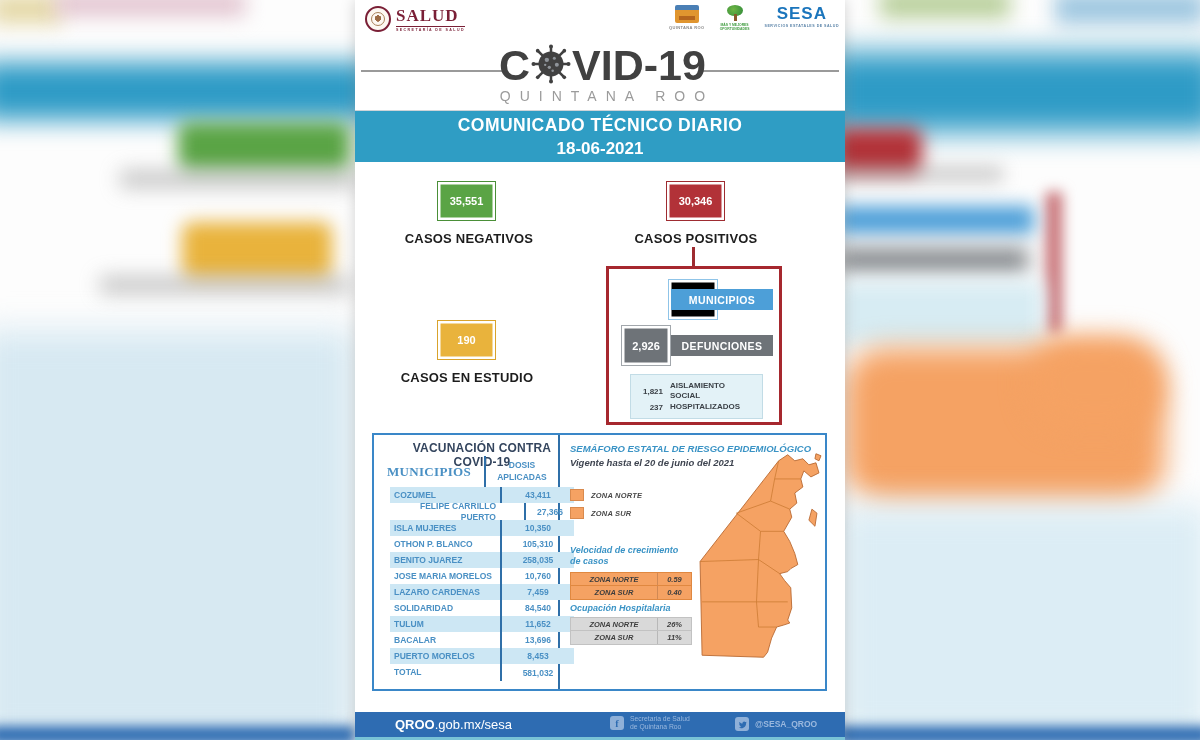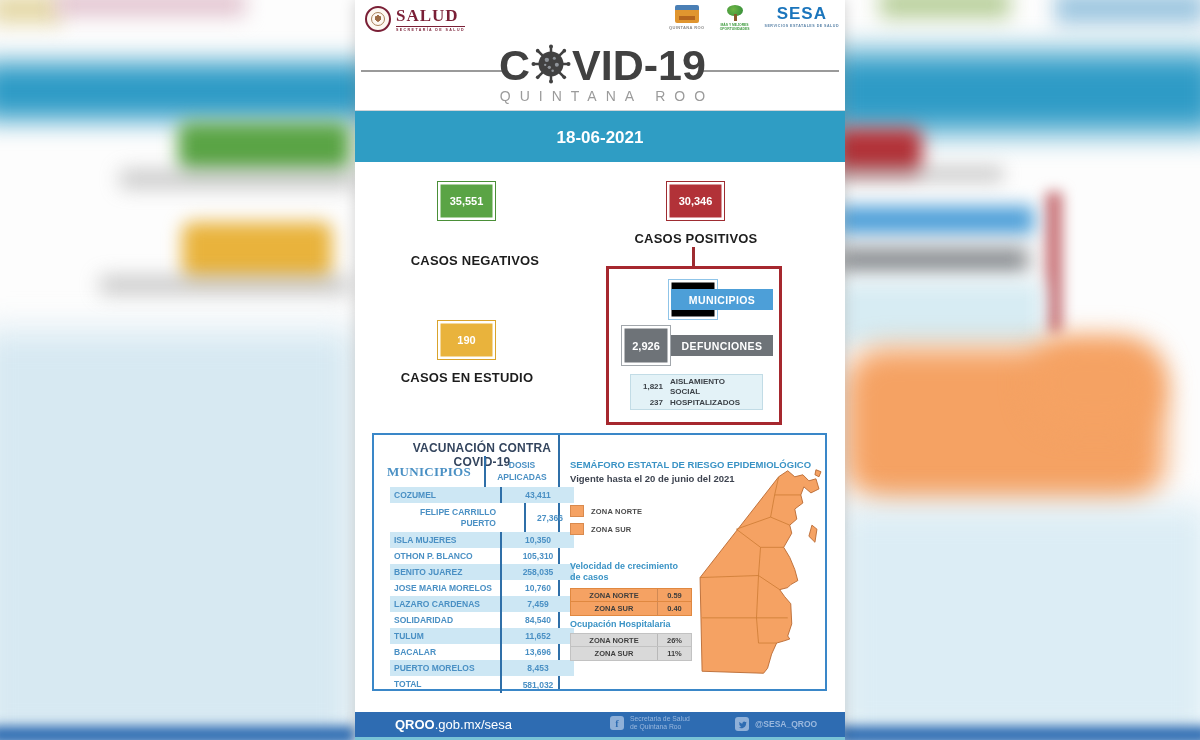--- a/index.html
+++ b/index.html
@@ -52,59 +52,59 @@
   .banner-title { font-size:17.5px; font-weight:bold; letter-spacing:.5px; }
   .banner-date { font-size:17px; font-weight:bold; margin-top:3px; }
 
   
   .stat-box { position:absolute; width:59px; height:40px; display:flex; align-items:center; justify-content:center;
               color:#fff; font-weight:bold; font-size:11px; box-shadow:inset 0 0 0 2.5px #ffffff; }
   .box-neg { left:82px; top:181px; background:#5AA445; border:1.5px solid #4A8F38; }
   .box-pos { left:311px; top:181px; background:#B23238; border:1.5px solid #9E2C31; }
   .box-est { left:82px; top:320px; background:#E9B33C; border:1.5px solid #D9A32C; }
   .stat-label { position:absolute; width:176px; text-align:center; font-size:13px; font-weight:800; color:#1d1d1d; letter-spacing:.2px; }
-  .lbl-neg { left:32px; top:231px;margin-top:22px; }
+  .lbl-neg { left:26px; top:231px; }
   .lbl-pos { left:253px; top:231px; }
   .lbl-est { left:24px; top:370px; }
 
   .connector { position:absolute; left:337px; top:247px; width:3px; height:20px; background:#9E2C31; }
   .pos-tree { position:absolute; left:251px; top:266px; width:176px; height:159px; border:3px solid #A6282E; background:#fff; }
 
   .num-box { position:absolute; width:50px; height:41px; display:flex; align-items:center; justify-content:center;
              color:#fff; font-weight:bold; font-size:11px; box-shadow:inset 0 0 0 2.5px #ffffff; }
   .num-rec { left:12px; top:10px; background:#000000; border:1.5px solid #8FC4E8;margin-left:47px; }
   .num-def { left:12px; top:56px; background:#6E7378; border:1.5px solid #A2A7AC; }
   .bar-label { position:absolute; left:62px; width:102px; height:21px; display:flex; align-items:center; justify-content:center;
                color:#fff; font-weight:bold; font-size:10.5px; letter-spacing:.4px; }
   .bar-rec { top:20px; background:#4D9FD8; }
   .bar-def { top:66px; background:#6E7378; }
 
-  .iso-box { position:absolute; left:21px; top:105px; width:133px; height:36px; background:#E3F2F7; border:1px solid #C2DCE6;
+  .iso-box { position:absolute; left:21px; top:105px; width:133px; height:45px; background:#E3F2F7; border:1px solid #C2DCE6;
              display:flex; flex-direction:column; justify-content:center; gap:1px; padding:3px 6px; }
   .iso-row { display:flex; align-items:center; gap:7px; }
   .iso-val { width:26px; text-align:right; font-size:8px; font-weight:bold; color:#3C4248; flex:none; }
   .iso-lab { font-size:8px; font-weight:bold; color:#3C4248; line-height:1.25; width:86px; }
 
   
   .lower { position:absolute; left:17px; top:433px; width:455px; height:258px; border:2px solid #3A87C8; background:#fff; }
 
   .vac { position:absolute; left:0; top:0; width:186px; height:100%; border-right:2px solid #2F6FA8; }
   .vac-title { position:absolute; left:16px; top:6px; width:100%; text-align:center; font-size:12px; font-weight:bold; color:#34455E; letter-spacing:.2px; }
   .vac-head { position:absolute; left:0; top:21px; width:100%; height:31px; display:flex; }
   .vac-head .h1 { width:110px; display:flex; align-items:center; justify-content:center; font-size:13px; font-weight:bold; color:#4A90C4; letter-spacing:.3px;font-family:Liberation Serif, serif; }
   .vac-head .h2 { flex:1; display:flex; align-items:center; justify-content:center; text-align:center; font-size:8.5px; font-weight:bold; color:#4A90C4; line-height:1.3; border-left:2px solid #2F6FA8; }
   .vac-rows { position:absolute; left:16px; top:52px; width:100%; bottom:0; display:flex; flex-direction:column;text-align:right; }
   .vrow { display:flex; height:16px; flex:none; }
-  .vrow.tall { height:29px;gap:24px; }
+  .vrow.tall { height:17px;gap:24px; }
   .vrow.alt { background:#CDE7F4; }
   .vrow .c1 { width:110px; padding:1px 4px; display:flex; align-items:center; font-size:8.5px; font-weight:bold; color:#4A90C4; line-height:1.2; }
   .vrow .c2 { flex:1; display:flex; align-items:center; justify-content:center; font-size:8.5px; font-weight:bold; color:#4A90C4; border-left:2px solid #2F6FA8; }
   .vrow.total { height:17px; }
 
-  .sem { position:absolute; left:188px; top:16px; right:0; height:100%; }
+  .sem { position:absolute; left:188px; top:0; right:0; height:100%;font-style:italic; }
   .sem-title { position:absolute; left:8px; top:8px; font-size:9.5px; font-weight:bold; color:#3A93C5; }
   .sem-valid { position:absolute; left:8px; top:22px; font-size:9.5px; font-weight:bold; color:#3E4450; }
   .legend-item { position:absolute; left:8px; display:flex; align-items:center; gap:7px; }
   .legend-sq { width:14px; height:12px; background:#F5A263; border:1px solid #D98A4E; flex:none; }
   .legend-lab { font-size:7.5px; font-weight:bold; color:#4a4a4a; letter-spacing:.2px; }
   .sec-title { position:absolute; left:8px; font-size:9px; font-weight:bold; color:#3A93C5; line-height:1.25; width:112px; }
   .mini-table { position:absolute; left:8px; width:122px; display:flex; flex-direction:column; }
   .mrow { display:flex; height:14px; border:1px solid #E08840; border-top:none; }
   .mrow:first-child { border-top:1px solid #E08840; }
   .mini-table.orange .mrow { background:#F5A263; }
@@ -210,20 +210,21 @@
               <circle cx="28" cy="17" r="1.8"></circle>
               <circle cx="31" cy="25" r="2.4"></circle>
               <circle cx="22" cy="28" r="2"></circle>
               <circle cx="17" cy="25" r="1.4"></circle>
               <circle cx="26" cy="32" r="1.5"></circle>
             </g>
           </svg></span><span>VID-19</span></div>
     <div class="covid-sub">QUINTANA ROO</div>
 
     <div class="banner">
+      <div class="banner-title">COMUNICADO TÉCNICO DIARIO</div>
       <div class="banner-date">18-06-2021</div>
     </div>
 
     <div class="stat-box box-neg">35,551</div>
     <div class="stat-label lbl-neg">CASOS NEGATIVOS</div>
 
     <div class="stat-box box-pos">30,346</div>
     <div class="stat-label lbl-pos">CASOS POSITIVOS</div>
 
     <div class="stat-box box-est">190</div>

